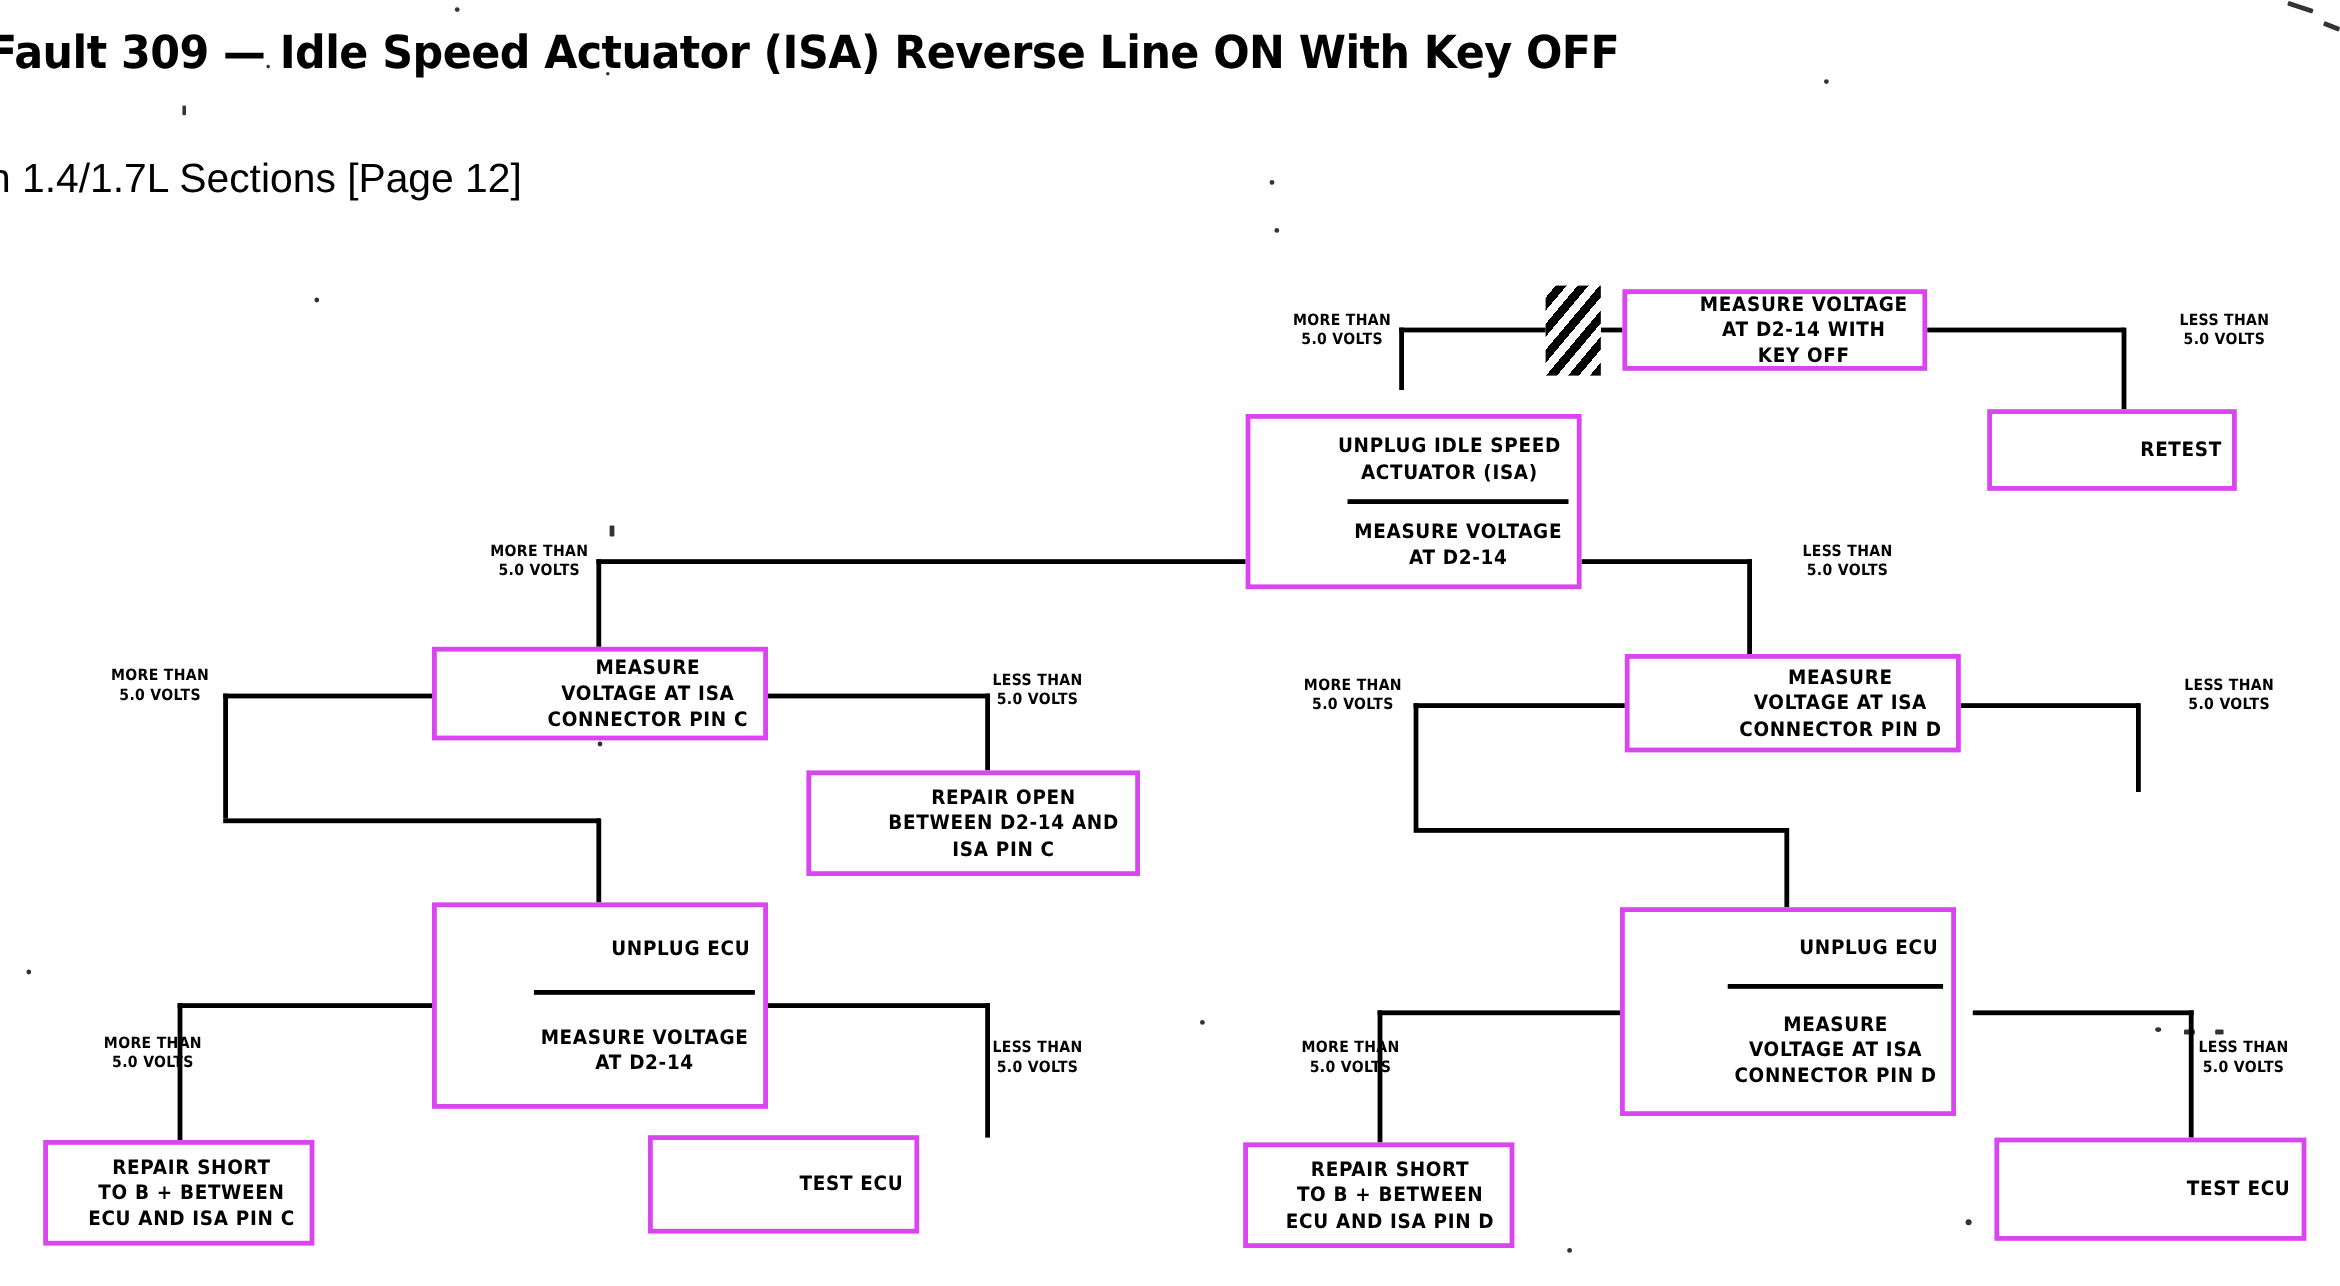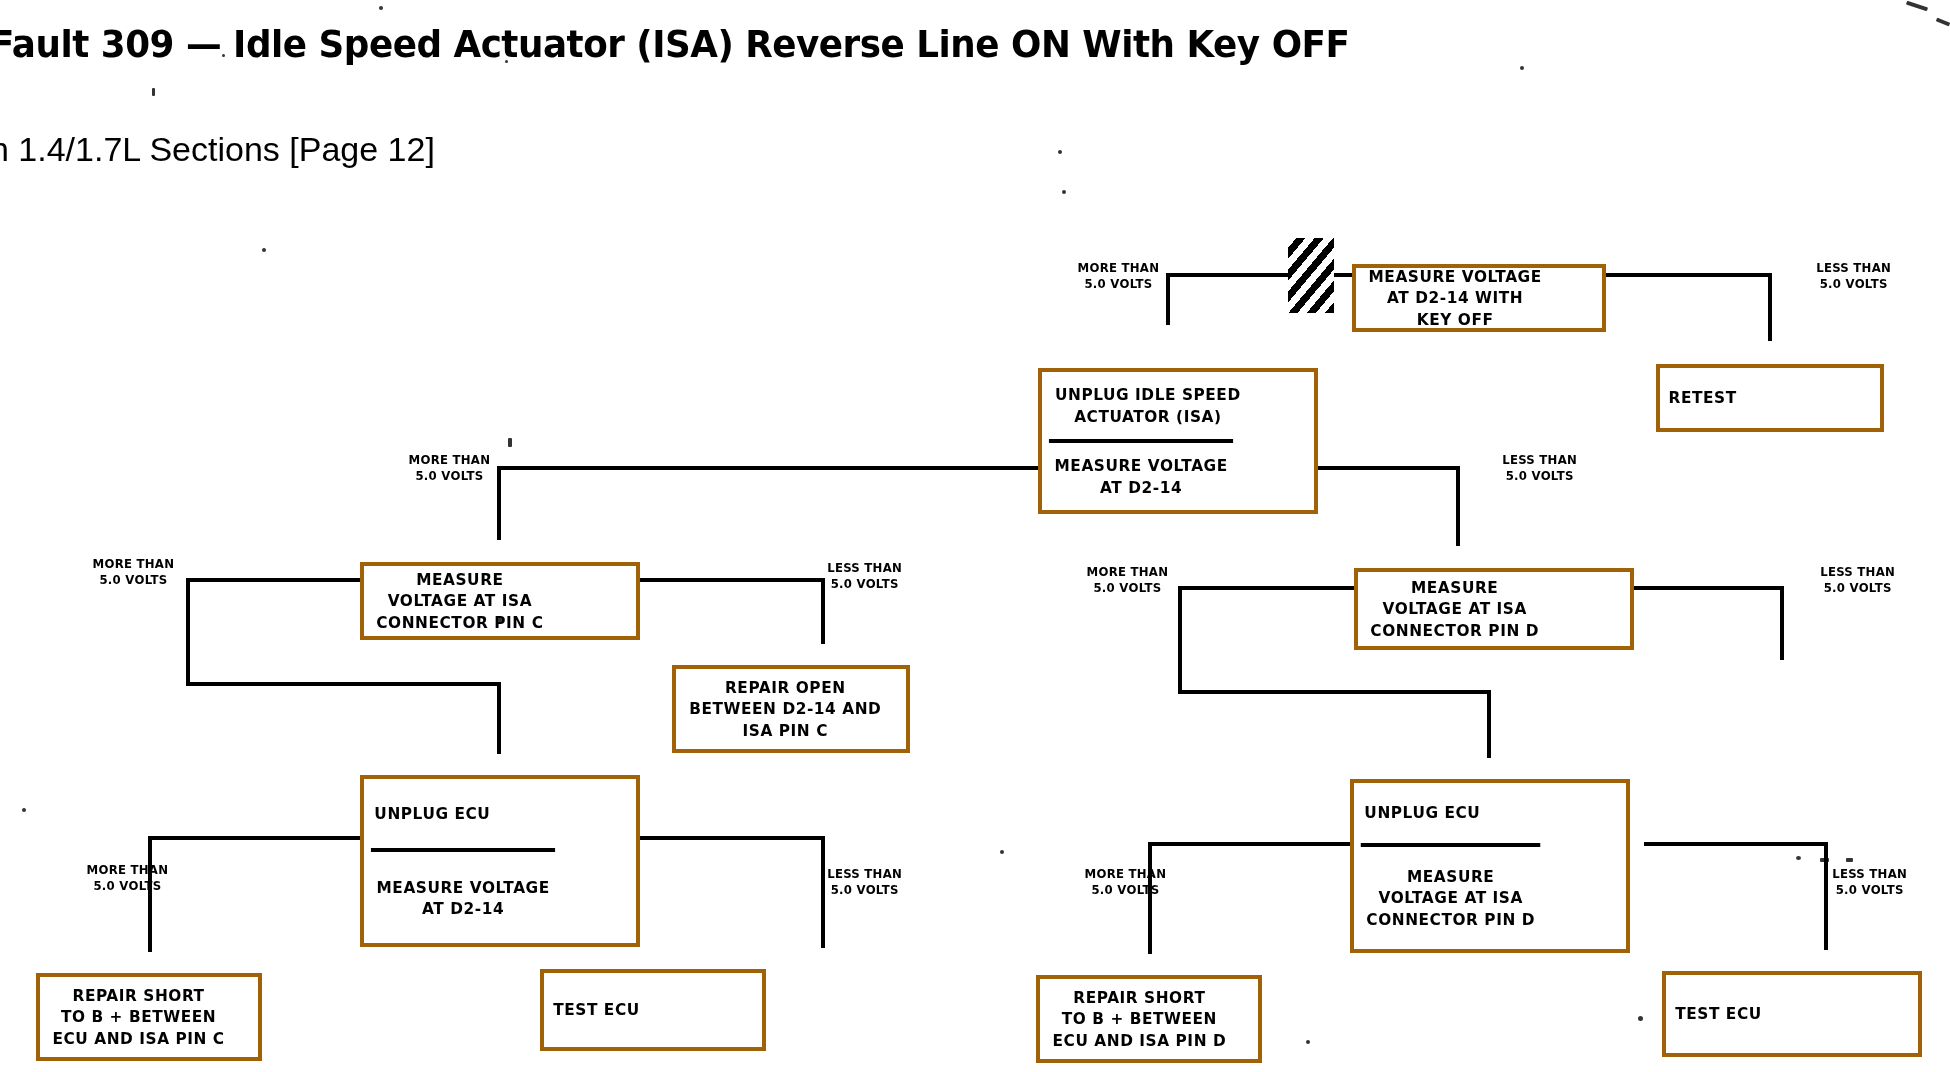--- a/index.html
+++ b/index.html
@@ -38,28 +38,27 @@
     font-weight: 400;
     font-size: 34px;
     letter-spacing: 0px;
     white-space: nowrap;
   }
 
   
   .node {
     position: absolute;
     box-sizing: border-box;
-    border: 4px solid #a16207;
+    border: 4px solid #d946ef;
     background: #fff;
     display: flex;
     flex-direction: column;
-    align-items: flex-start;
+    align-items: flex-end;
     justify-content: center;
     z-index: 3;
-    margin-top: 23px;
   }
   .node .cell {
     flex: 1 1 auto;
     display: flex;
     align-items: center;
     justify-content: center;
     text-align: center;
     padding: 2px 6px;
     font-family: "DejaVu Sans", sans-serif;
     font-weight: 700;
@@ -169,21 +168,21 @@
   <div class="node" style="left:1352px; top:241px; width:254px; height:68px;">
     <div class="cell">
       <span>
         <span>MEASURE VOLTAGE</span><br>
         <span>AT D2-14 WITH</span><br>
         <span>KEY OFF</span>
       </span>
     </div>
   </div>
 
-  <div class="node" style="left:1656px; top:341px; width:228px; height:68px;">
+  <div class="node" style="left:1656px; top:341px; width:208px; height:68px;">
     <div class="cell">
       <span>RETEST</span>
     </div>
   </div>
 
   <div class="node" style="left:1038px; top:345px; width:280px; height:146px;">
     <div class="cell">
       <span>
         <span>UNPLUG IDLE SPEED</span><br>
         <span>ACTUATOR (ISA)</span>
@@ -200,21 +199,21 @@
   <div class="node" style="left:360px; top:539px; width:280px; height:78px;">
     <div class="cell">
       <span>
         <span>MEASURE</span><br>
         <span>VOLTAGE AT ISA</span><br>
         <span>CONNECTOR PIN C</span>
       </span>
     </div>
   </div>
 
-  <div class="node" style="left:672px; top:642px; width:238px; height:88px;">
+  <div class="node" style="left:672px; top:642px; width:278px; height:88px;">
     <div class="cell">
       <span>
         <span>REPAIR OPEN</span><br>
         <span>BETWEEN D2-14 AND</span><br>
         <span>ISA PIN C</span>
       </span>
     </div>
   </div>
 
   <div class="node" style="left:360px; top:752px; width:280px; height:172px;">

